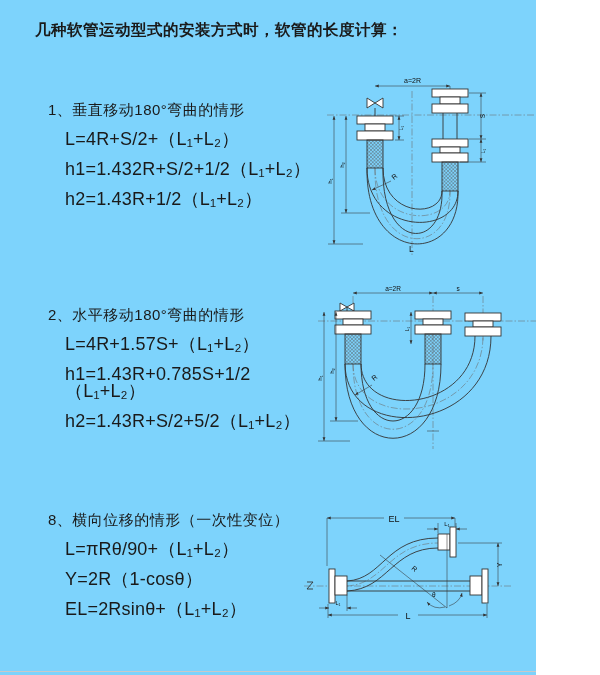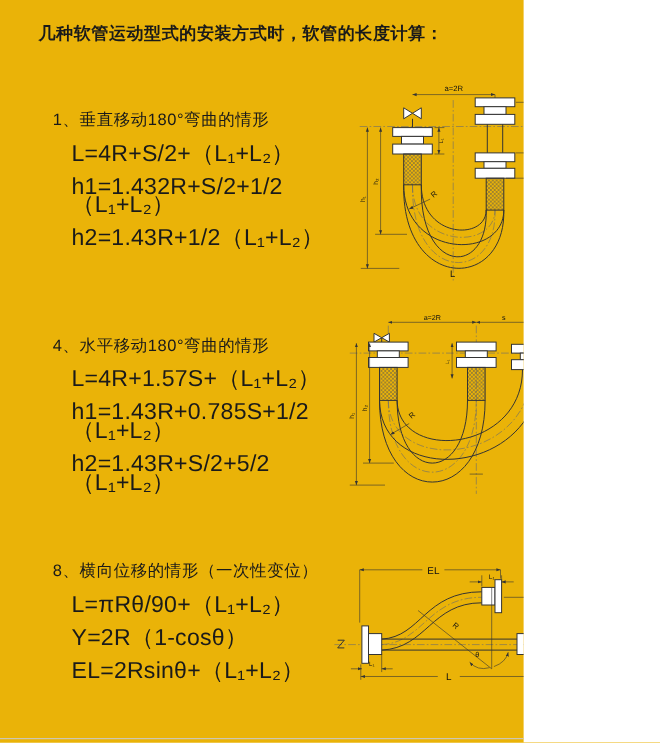--- a/index.html
+++ b/index.html
@@ -1,23 +1,23 @@
 <!DOCTYPE html>
 <html><head>
 <meta charset="utf-8">
 <style>
   *{box-sizing:border-box}
   html,body{margin:0;padding:0}
   body{background:#fff;font-family:"Liberation Sans","DejaVu Sans",sans-serif;color:#1a1a1a}
-  .page{position:relative;width:476px;height:675px;background:#eab308;overflow:hidden}
+  .page{position:relative;width:536px;height:675px;background:#7dd3fc;overflow:hidden}
   .page-edge{position:absolute;left:0;right:0;bottom:3px;border-top:1px solid #c9c9c9}
   .title{position:absolute;left:35px;top:20px;font-size:15.5px;font-weight:bold;letter-spacing:.5px;margin:0}
   .textblock{position:absolute;left:48px;width:280px}
   .sec-heading{font-size:15px;font-weight:normal;letter-spacing:.5px;line-height:17px;margin:0}
-  .formula{font-size:21px;letter-spacing:.2px;line-height:17px;margin:13px 0 0 17px}
+  .formula{font-size:18px;letter-spacing:.2px;line-height:17px;margin:13px 0 0 17px}
   svg.diagram{position:absolute;overflow:visible}
   svg .obj rect,svg .obj line,svg .obj path,svg .obj polygon{fill:none;stroke:#333;stroke-width:.9}
   svg .obj rect{fill:#fff}
   svg .obj polygon{fill:#fff}
   svg .obj rect.hatch{fill:url(#hatch)}
   svg .cl line,svg .cl path{fill:none;stroke:#6a6a6a;stroke-width:.55;stroke-dasharray:7 2 1.5 2}
   svg .dim line,svg .dim path{stroke:#333;stroke-width:.55;fill:none}
   svg .dim .da{marker-start:url(#arr);marker-end:url(#arr)}
   svg .dim .ae{marker-end:url(#arr)}
   svg text{fill:#111;font-family:"Liberation Sans","DejaVu Sans",sans-serif}
@@ -111,21 +111,21 @@
       <text x="28.5" y="92" text-anchor="middle" font-size="6" transform="rotate(-90 28.5 92)">h₂</text>
       <text x="170" y="43" text-anchor="middle" font-size="6.5" transform="rotate(-90 170 43)">S</text>
       <text x="170" y="78" text-anchor="middle" font-size="5" transform="rotate(-90 170 78)">L₁</text>
       <text x="88" y="55" text-anchor="middle" font-size="5" transform="rotate(-90 88 55)">L₁</text>
       <text x="79" y="107" font-size="7" transform="rotate(-40 79 107)">R</text>
       <text x="94" y="179" font-size="8.5">L</text>
     </g>
   </svg>
 
   <div class="textblock" style="top:306px">
-    <div class="sec-heading">4、水平移动180°弯曲的情形</div>
+    <div class="sec-heading">2、水平移动180°弯曲的情形</div>
     <div class="formula">L=4R+1.57S+（L₁+L₂）</div>
     <div class="formula">h1=1.43R+0.785S+1/2（L₁+L₂）</div>
     <div class="formula">h2=1.43R+S/2+5/2（L₁+L₂）</div>
   </div>
 
   <svg class="diagram" viewBox="0 0 290 177" style="left:310px;top:283px;width:290px;height:177px">
 
     <g class="cl">
       <line x1="8" y1="38" x2="284" y2="38"></line>
       <line x1="43" y1="13" x2="43" y2="46"></line>

